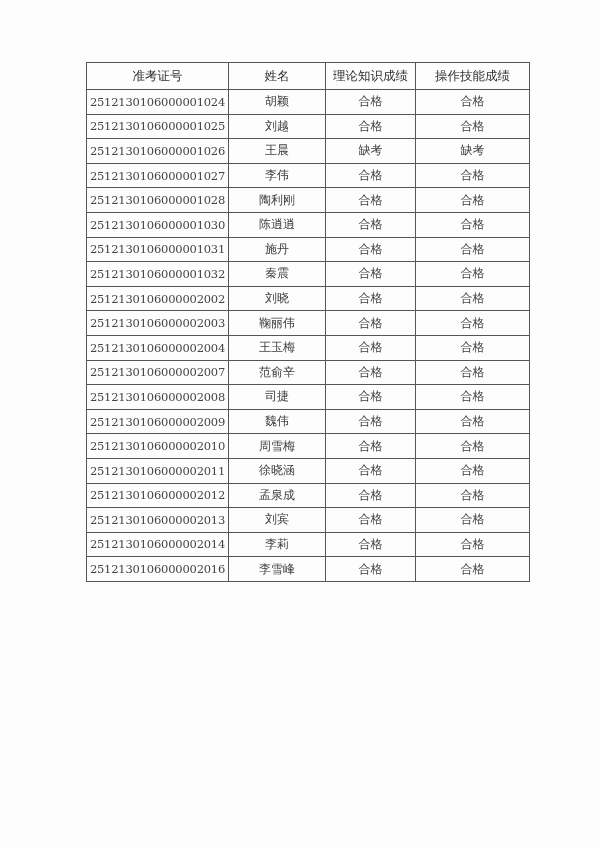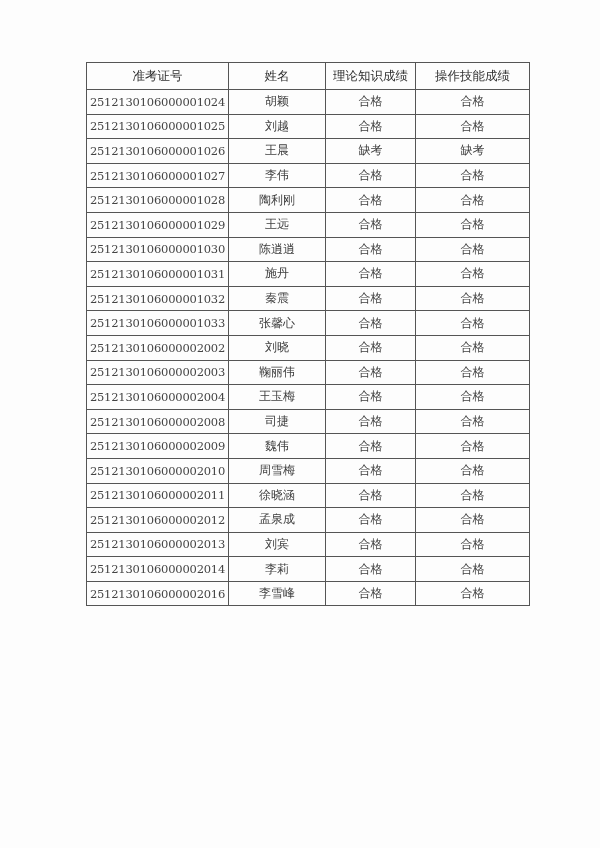--- a/index.html
+++ b/index.html
@@ -105,64 +105,58 @@
           <td>合格</td>
           <td>合格</td>
         </tr>
         <tr>
           <td class="id">2512130106000001028</td>
           <td>陶利刚</td>
           <td>合格</td>
           <td>合格</td>
         </tr>
         <tr>
-          <td class="id">2512130106000001029</td>
-          <td>王远</td>
-          <td>合格</td>
-          <td>合格</td>
-        </tr>
-        <tr>
           <td class="id">2512130106000001030</td>
           <td>陈逍逍</td>
           <td>合格</td>
           <td>合格</td>
         </tr>
         <tr>
           <td class="id">2512130106000001031</td>
           <td>施丹</td>
           <td>合格</td>
           <td>合格</td>
         </tr>
         <tr>
           <td class="id">2512130106000001032</td>
           <td>秦震</td>
           <td>合格</td>
           <td>合格</td>
         </tr>
         <tr>
-          <td class="id">2512130106000001033</td>
-          <td>张馨心</td>
-          <td>合格</td>
-          <td>合格</td>
-        </tr>
-        <tr>
           <td class="id">2512130106000002002</td>
           <td>刘晓</td>
           <td>合格</td>
           <td>合格</td>
         </tr>
         <tr>
           <td class="id">2512130106000002003</td>
           <td>鞠丽伟</td>
           <td>合格</td>
           <td>合格</td>
         </tr>
         <tr>
           <td class="id">2512130106000002004</td>
           <td>王玉梅</td>
+          <td>合格</td>
+          <td>合格</td>
+        </tr>
+        <tr>
+          <td class="id">2512130106000002007</td>
+          <td>范俞辛</td>
           <td>合格</td>
           <td>合格</td>
         </tr>
         <tr>
           <td class="id">2512130106000002008</td>
           <td>司捷</td>
           <td>合格</td>
           <td>合格</td>
         </tr>
         <tr>

